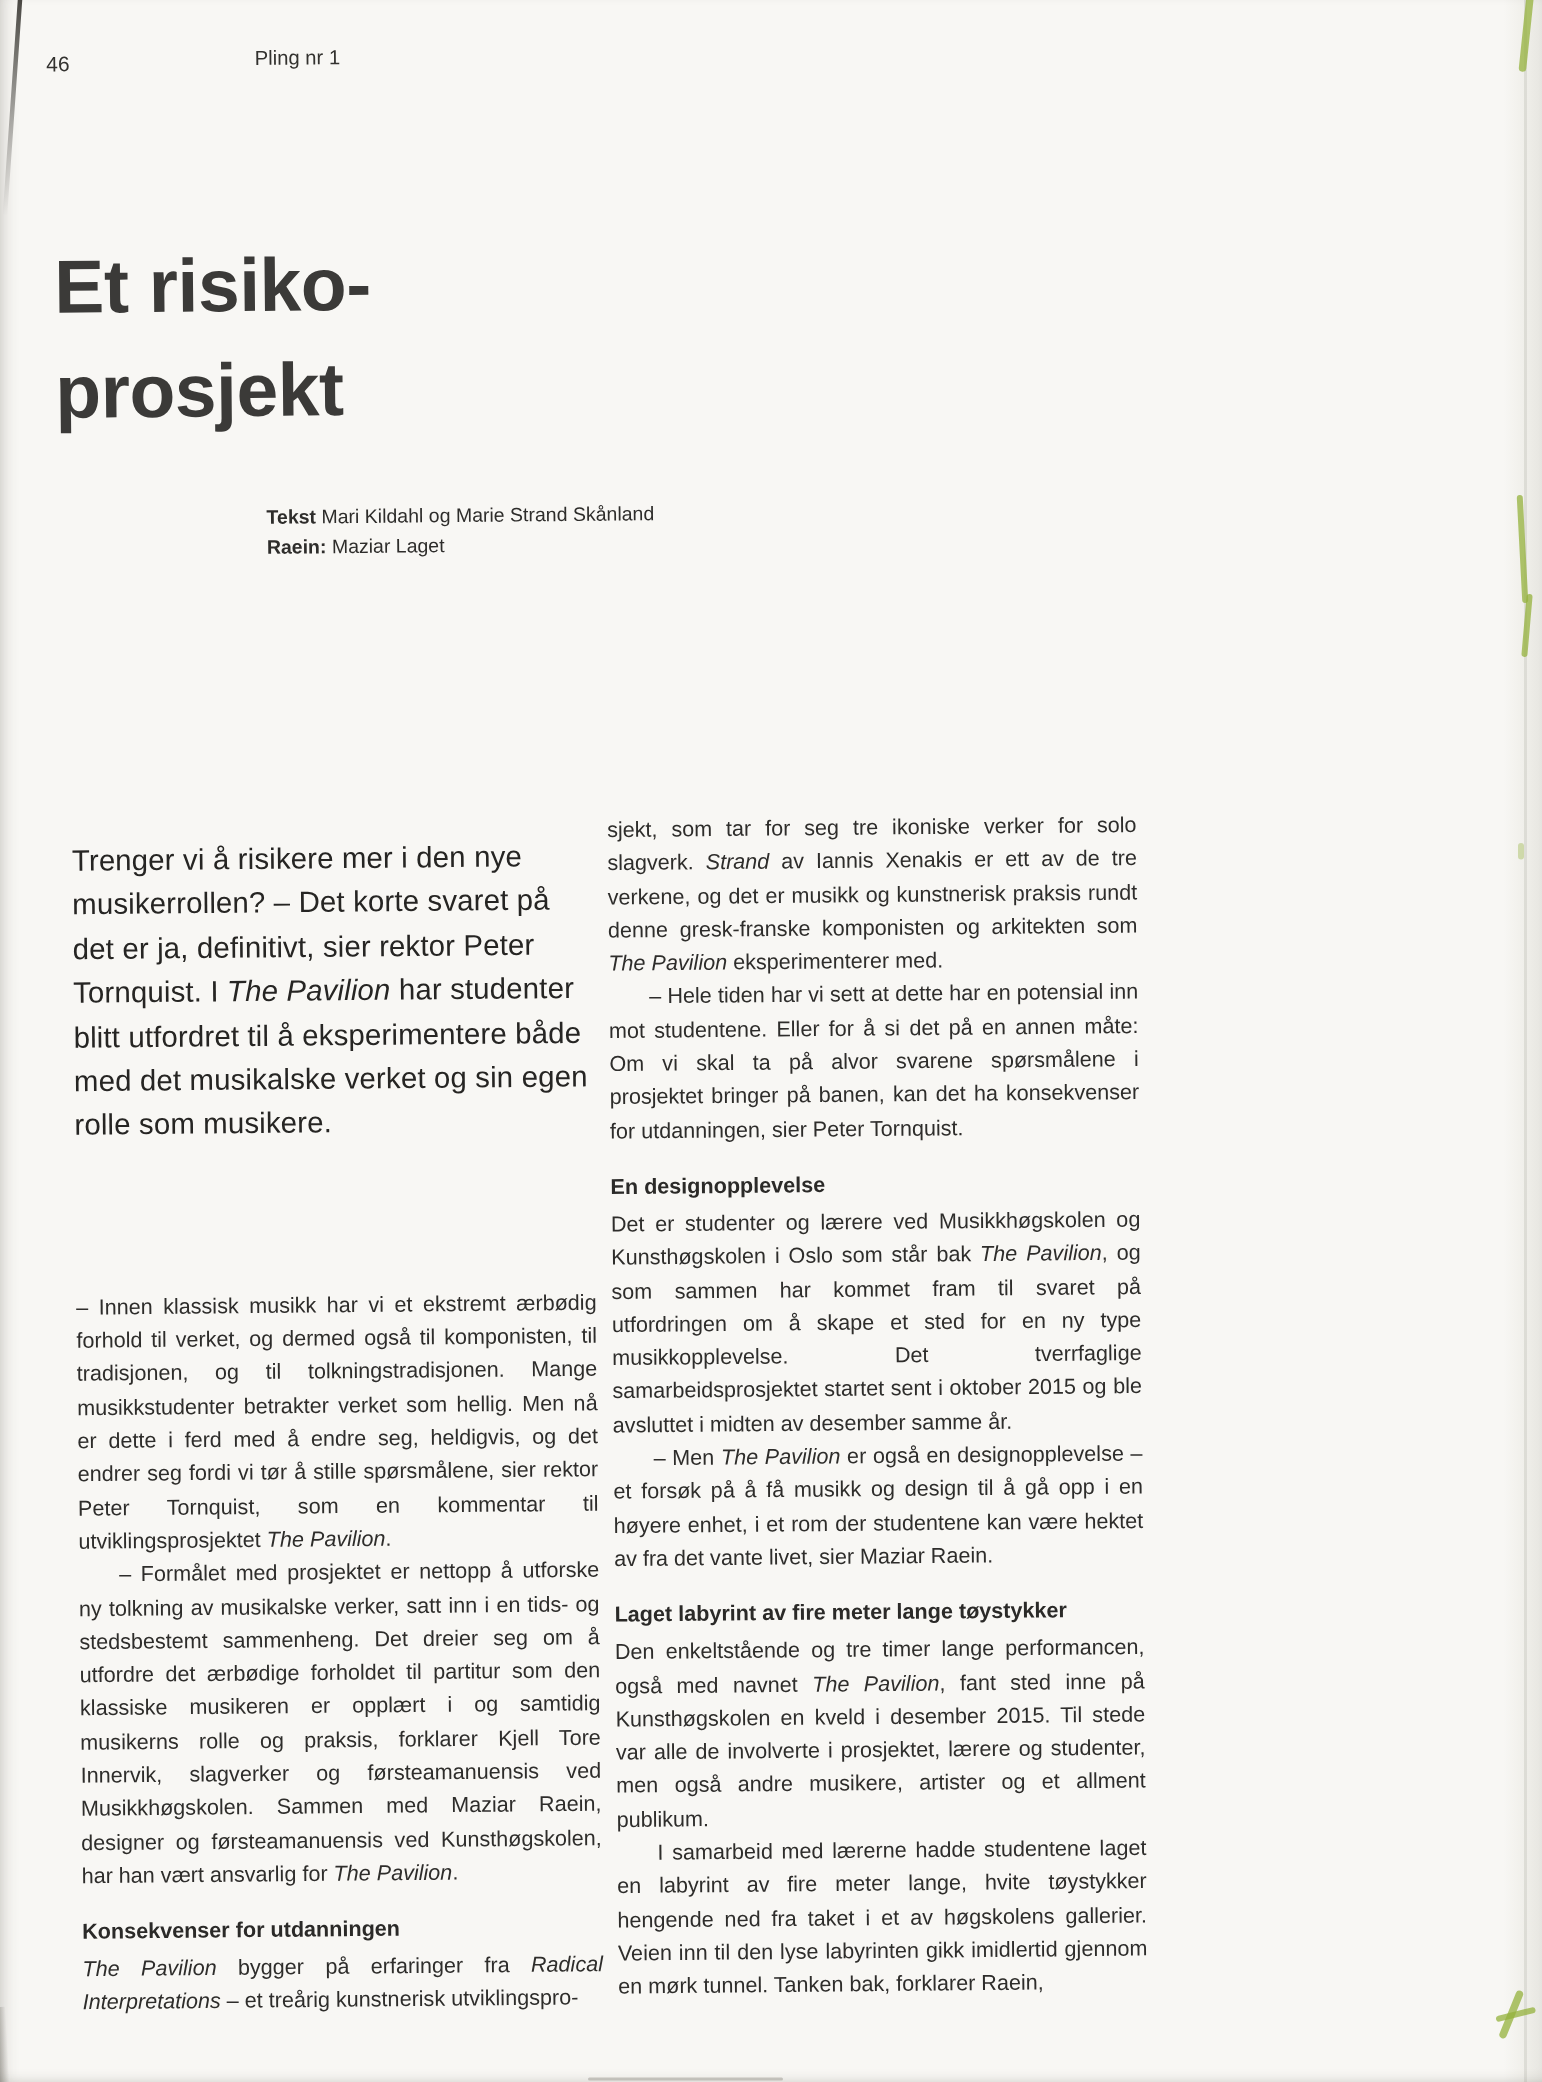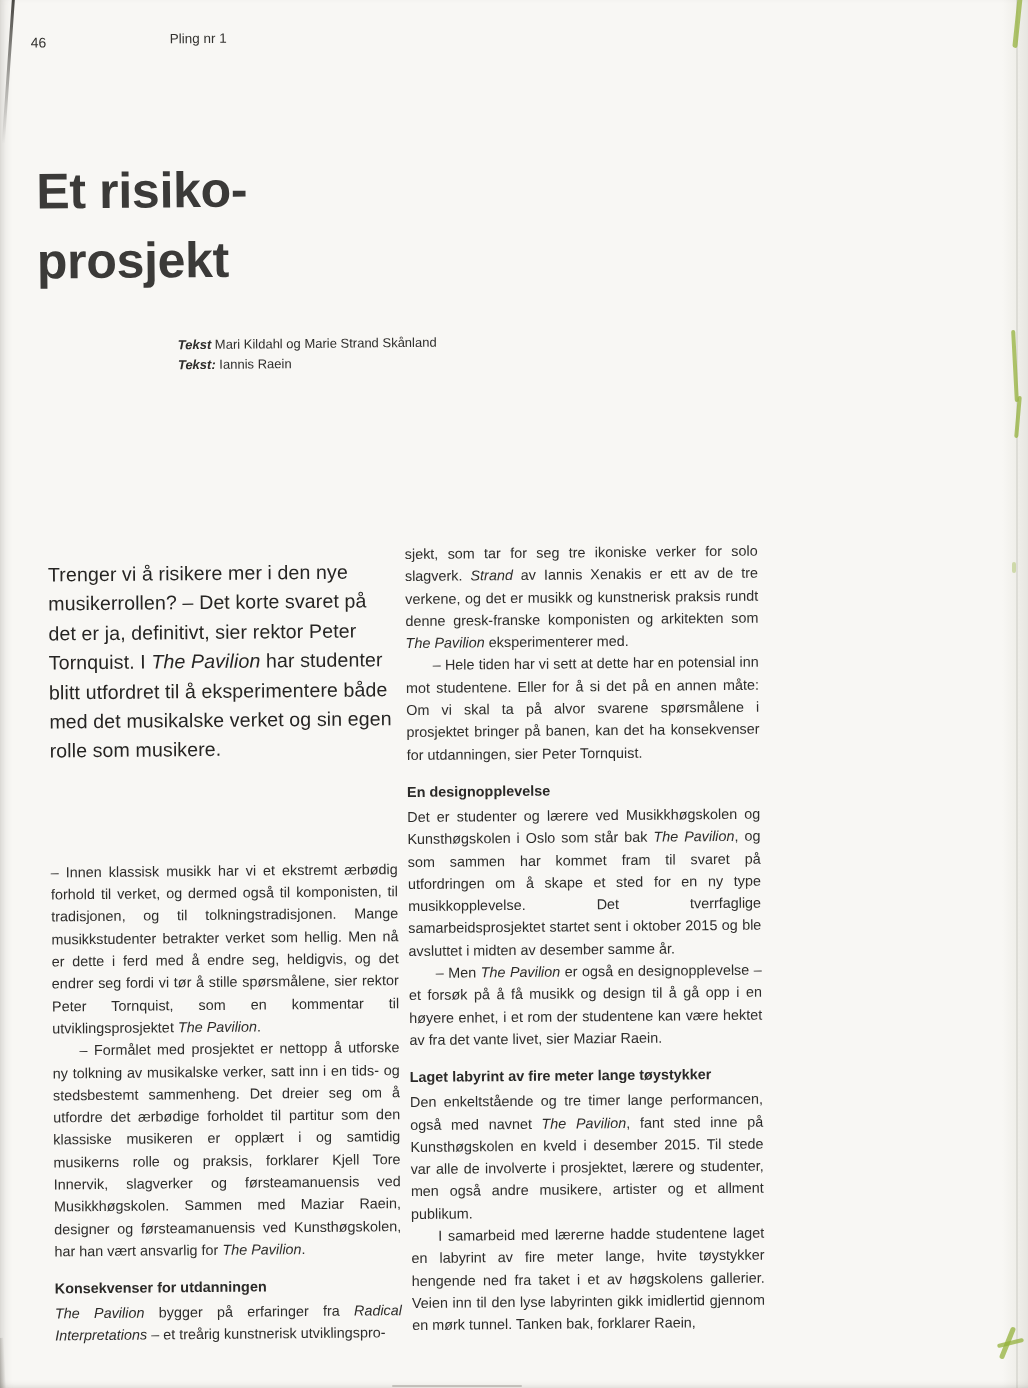--- a/index.html
+++ b/index.html
@@ -24,21 +24,21 @@
     color:#2e2d2b;
   }
   
   .page-number { position:absolute; left:36px; top:30px; font-size:14px; color:#33322f; }
   .publication { position:absolute; left:175px; top:28px; font-size:13.5px; color:#33322f;text-align:right; }
   
   .title { position:absolute; left:40px; top:152px; margin:0; font-size:50px; line-height:70px;
            font-weight:700; color:#3b3a38; letter-spacing:-0.3px; }
   
   .byline { position:absolute; left:180px; top:332px; font-size:13px; line-height:20px; color:#2e2d2b; }
-  .byline b { font-weight:700;font-style:italic; }
+  .byline b { font-weight:700; }
   
   .col-left  { position:absolute; left:48px;  top:556px; width:347px; }
   .col-right { position:absolute; left:405px; top:542px; width:353px; }
   .lead .para {
     font-size:19.6px; line-height:29.4px; text-align:left; color:#262523; text-indent:0;
     letter-spacing:0.1px; margin:0;
   }
   .body-text { margin-top:95px; }
   .para {
     margin:0; font-size:14.4px; line-height:22.3px; text-align:justify; color:#2e2d2b;
@@ -97,21 +97,21 @@
     <span class="page-number">46</span>
     <span class="publication">Pling nr 1</span>
 
     <h1 class="title">
       <div>Et risiko-</div>
       <div>prosjekt</div>
     </h1>
 
     <div class="byline">
       <div><b>Tekst</b><span> Mari Kildahl og Marie Strand Skånland</span></div>
-      <div><b>Tekst:</b><span> Iannis Raein</span></div>
+      <div><b>Raein:</b><span> Maziar Laget</span></div>
     </div>
 
     <div class="col-left">
       <div class="lead">
           <p class="para"><span>Trenger vi å risikere mer i den nye musikerrollen? – Det korte svaret på det er ja, definitivt, sier rektor Peter Tornquist. I </span><span class="it">The Pavilion</span><span> har studenter blitt utfordret til å eksperimentere både med det musikalske verket og sin egen rolle som musikere.</span></p>
         </div>
       <div class="body-text">
           <p class="para"><span>– Innen klassisk musikk har vi et ekstremt ærbødig forhold til verket, og dermed også til komponisten, til tradisjonen, og til tolkningstradisjonen. Mange musikkstudenter betrakter verket som hellig. Men nå er dette i ferd med å endre seg, heldigvis, og det endrer seg fordi vi tør å stille spørsmålene, sier rektor Peter Tornquist, som en kommentar til utviklingsprosjektet </span><span class="it">The Pavilion</span><span>.</span></p>
           <p class="para indent"><span>– Formålet med prosjektet er nettopp å utforske ny tolkning av musikalske verker, satt inn i en tids- og stedsbestemt sammenheng. Det dreier seg om å utfordre det ærbødige forholdet til partitur som den klassiske musikeren er opplært i og samtidig musikerns rolle og praksis, forklarer Kjell Tore Innervik, slagverker og førsteamanuensis ved Musikkhøgskolen. Sammen med Maziar Raein, designer og førsteamanuensis ved Kunsthøgskolen, har han vært ansvarlig for </span><span class="it">The Pavilion</span><span>.</span></p>
           <h3 class="subhead">Konsekvenser for utdanningen</h3>

